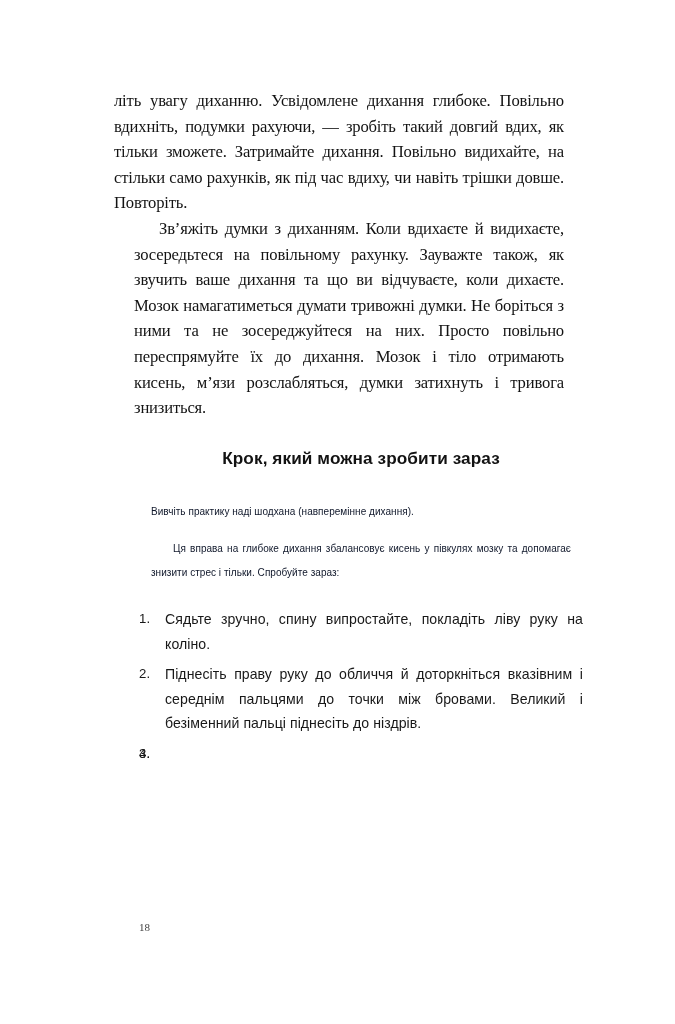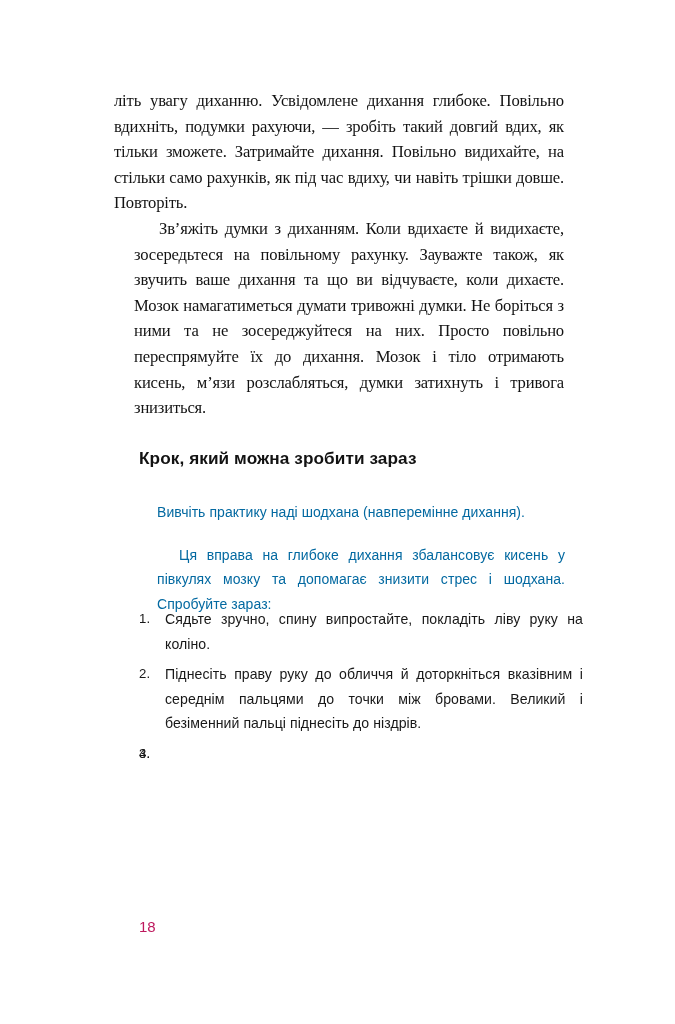--- a/index.html
+++ b/index.html
@@ -57,27 +57,28 @@
     width: 444px;
   }
   .sans-heading {
     margin: 0;
     font-family: "Liberation Sans", "DejaVu Sans", sans-serif;
     font-size: 17.2px;
     font-weight: bold;
     line-height: 22px;
     color: #121212;
     letter-spacing: 0.005em;
+    text-align: center;
   }
   .sans-p {
-    margin: 18px;
+    margin: 12px;
     font-family: "Liberation Sans", "DejaVu Sans", sans-serif;
-    font-size: 14px;
+    font-size: 10px;
     line-height: 24.7px;
-    color: #0369a1;
+    color: #0f172a;
     text-align: justify;
     text-align-last: left;
     letter-spacing: 0.004em;
   }
   .sans-p.first {
     margin-top: 31px;
   }
   .sans-p.indent {
     text-indent: 22px;
   }
@@ -114,40 +115,40 @@
     font-size: 13.2px;
     line-height: 24.7px;
     color: #181818;
   }
 
   
   .folio {
     position: absolute;
     left: 139px;
     top: 919px;
-    font-family: Liberation Sans, sans-serif;
-    font-size: 15px;
+    font-family: Liberation Serif, serif;
+    font-size: 11px;
     line-height: 16px;
-    color: #be185d;
+    color: #404040;
   }
 </style>
 </head>
 <body>
 
 <div class="page">
 
   <div class="serif-block">
     <p class="serif-p">літь увагу диханню. Усвідомлене дихання глибоке. Повільно вдихніть, подумки рахуючи, — зробіть такий довгий вдих, як тільки зможете. Затримайте дихання. Повільно видихайте, на стільки само рахунків, як під час вдиху, чи навіть трішки довше. Повторіть.</p>
     <p class="serif-p indent">Зв’яжіть думки з диханням. Коли вдихаєте й видихаєте, зосередьтеся на повільному рахунку. Зауважте також, як звучить ваше дихання та що ви відчуваєте, коли дихаєте. Мозок намагатиметься думати тривожні думки. Не боріться з ними та не зосереджуйтеся на них. Просто повільно переспрямуйте їх до дихання. Мозок і тіло отримають кисень, м’язи розслабляться, думки затихнуть і тривога знизиться.</p>
   </div>
 
   <div class="sans-block">
     <h2 class="sans-heading">Крок, який можна зробити зараз</h2>
     <p class="sans-p first">Вивчіть практику наді шодхана (навперемінне дихання).</p>
-    <p class="sans-p indent">Ця вправа на глибоке дихання збалансовує кисень у півкулях мозку та допомагає знизити стрес і шодхана. Спробуйте зараз:</p>
+    <p class="sans-p indent">Ця вправа на глибоке дихання збалансовує кисень у півкулях мозку та допомагає знизити стрес і тільки. Спробуйте зараз:</p>
   </div>
 
   <ol class="step-list">
     <li class="step-item">
       <span class="step-num">1.</span>
       <span class="step-text">Сядьте зручно, спину випростайте, покладіть ліву руку на коліно.</span>
     </li>
     <li class="step-item">
       <span class="step-num">2.</span>
       <span class="step-text">Піднесіть праву руку до обличчя й доторкніться вказівним і середнім пальцями до точки між бровами. Великий і безіменний пальці піднесіть до ніздрів.</span>

